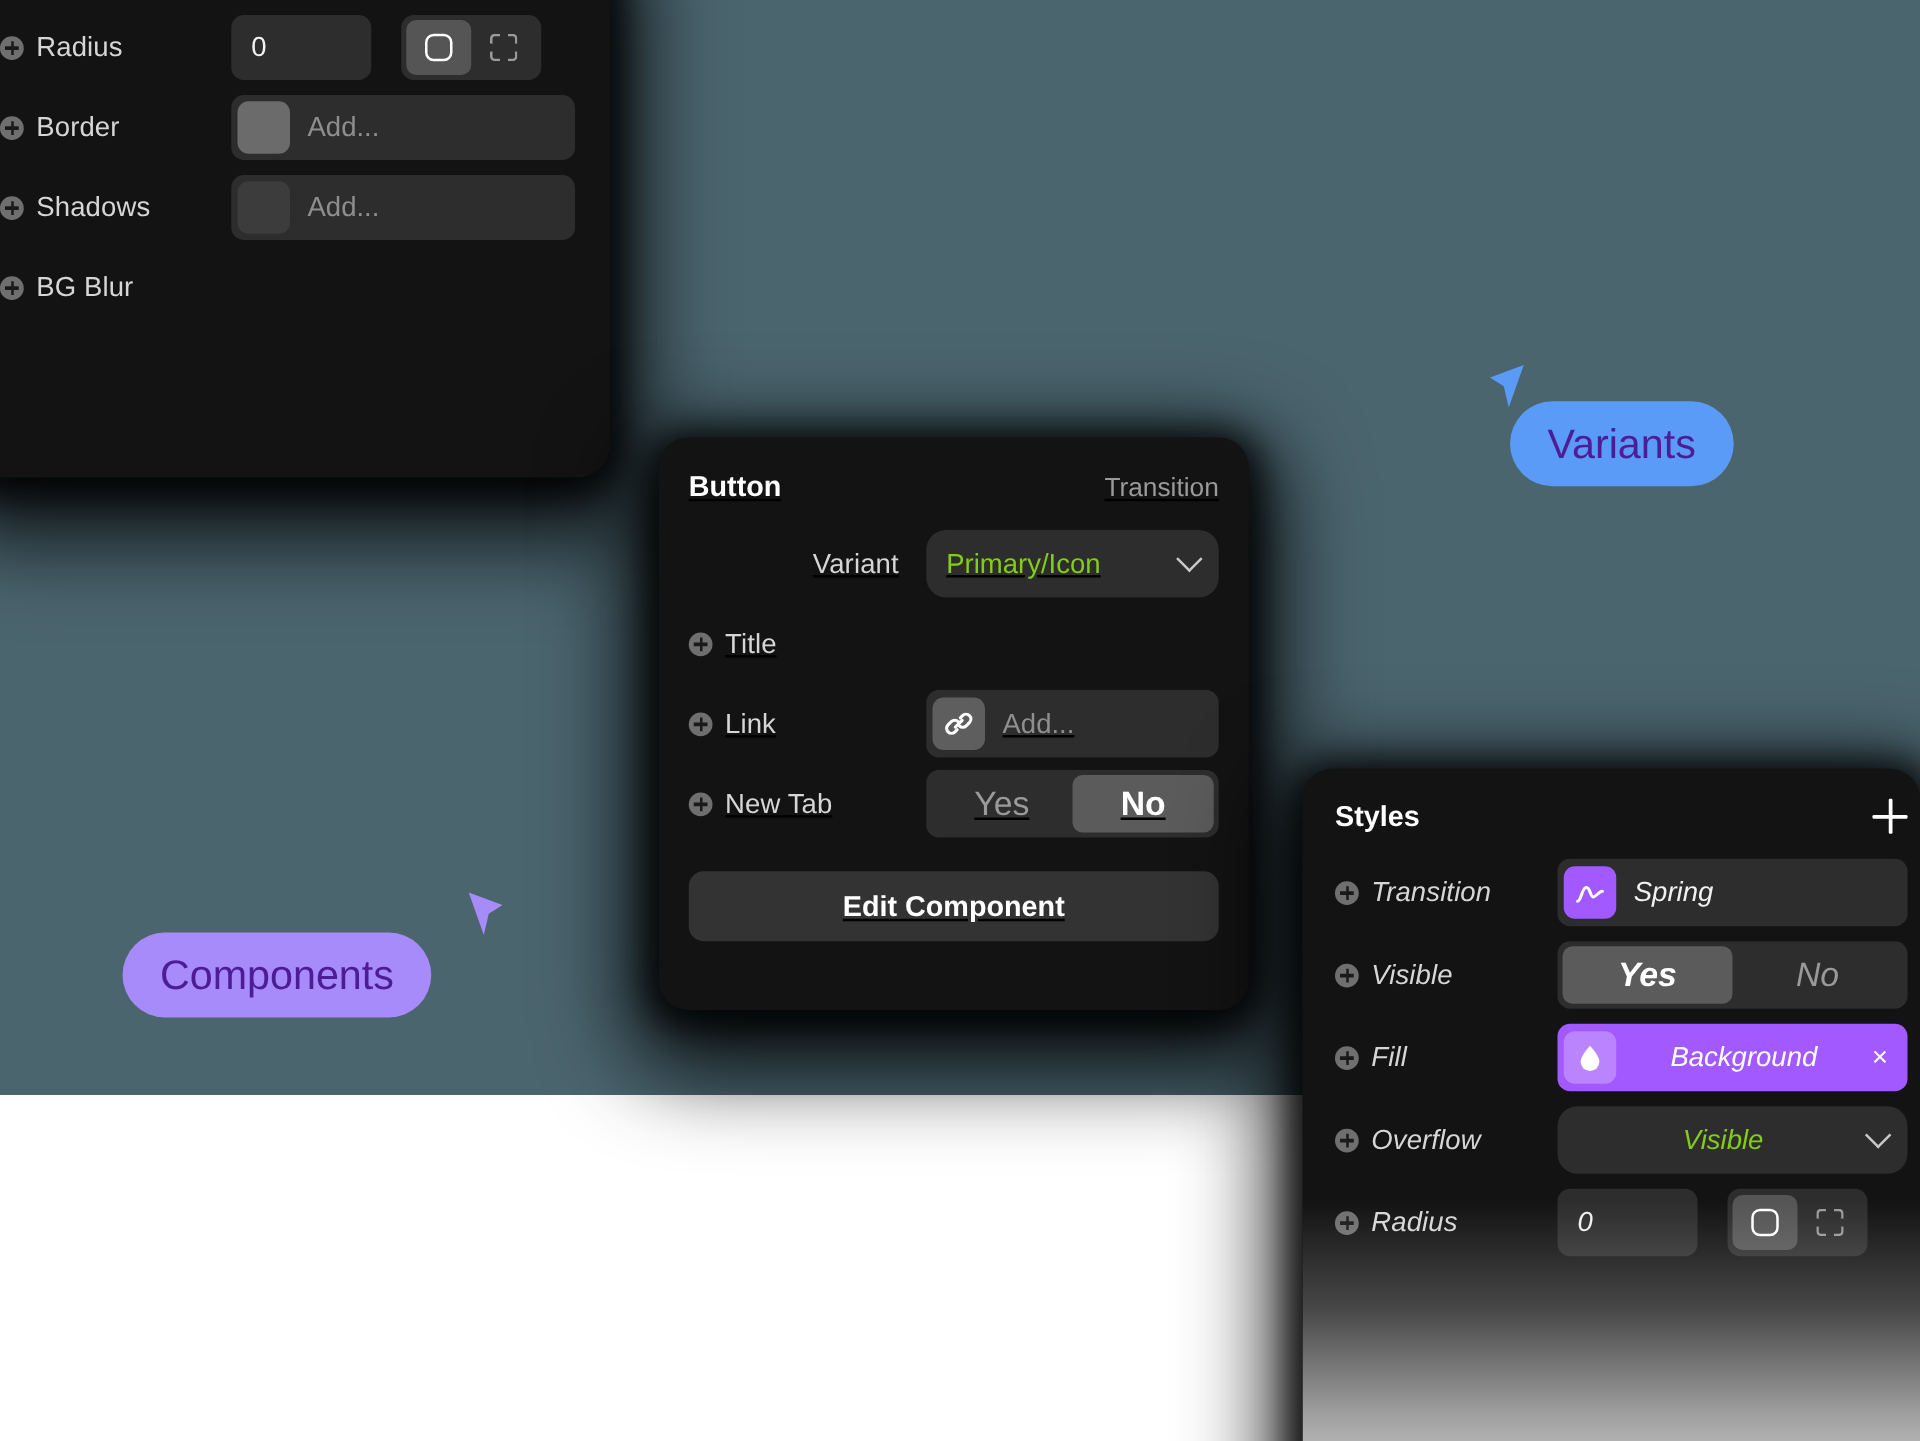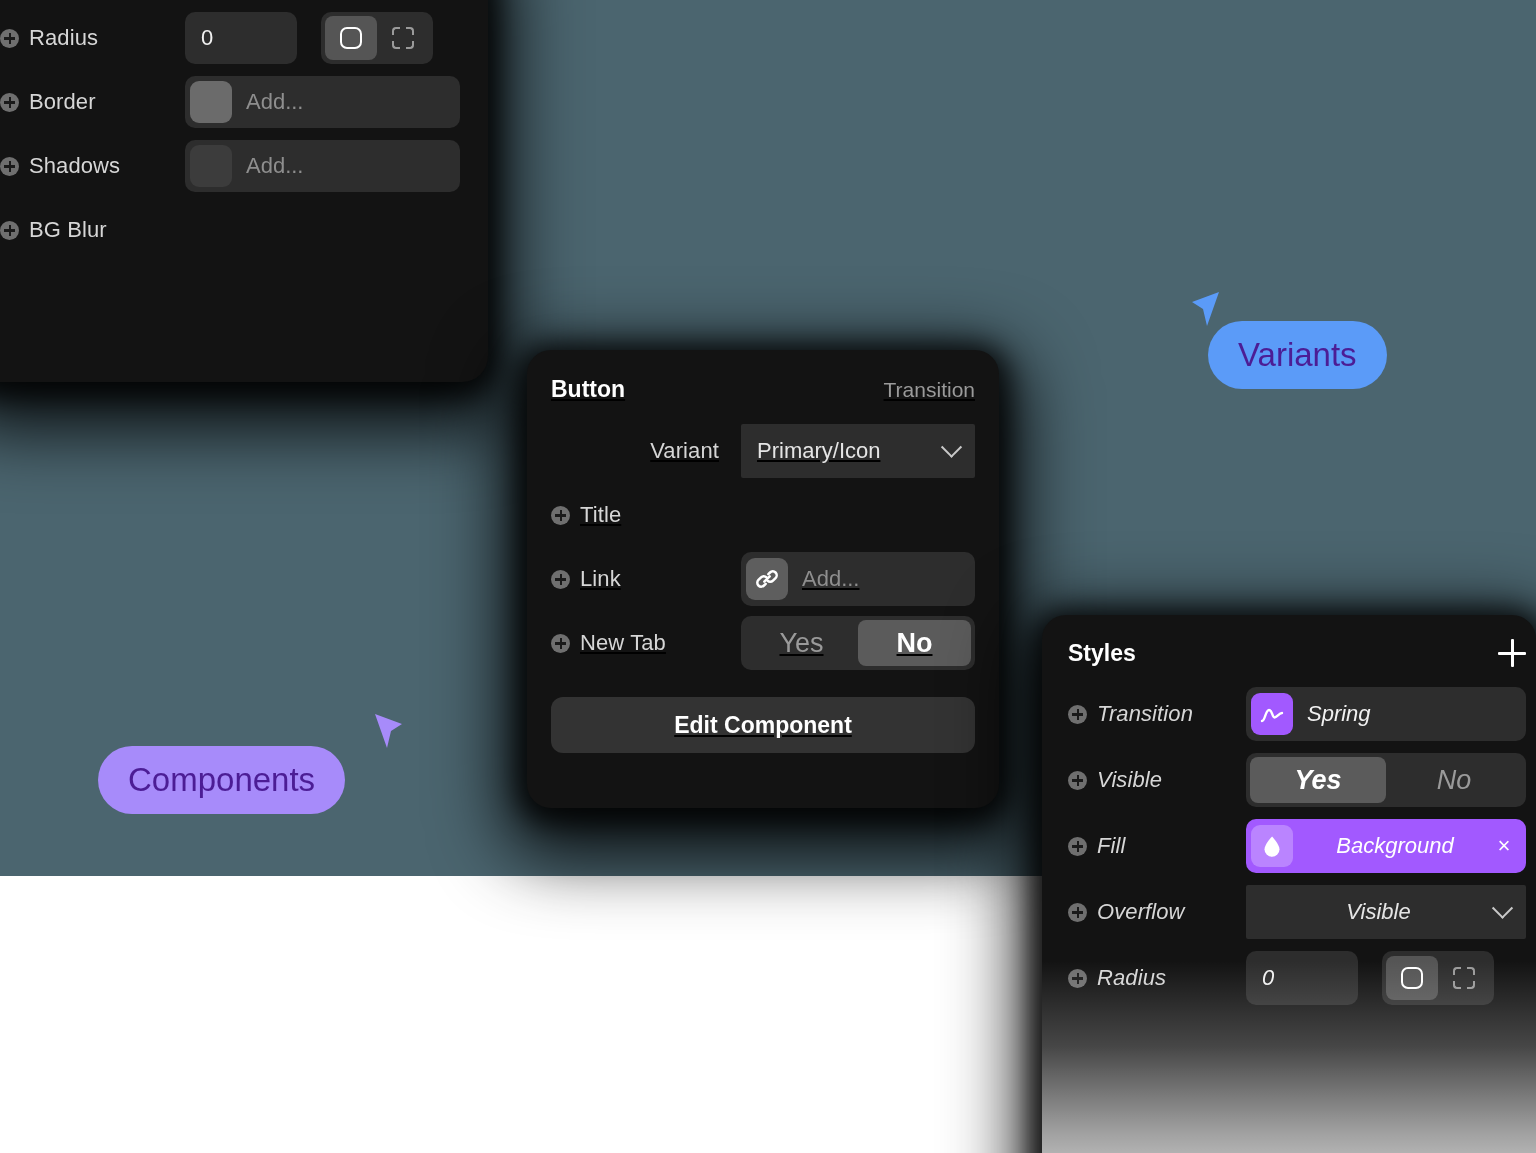--- a/index.html
+++ b/index.html
@@ -155,23 +155,23 @@
     display: flex; align-items: baseline; justify-content: space-between;
     margin-bottom: 22px;
   }
   .ptitle { color: #ffffff; font-size: 23px; font-weight: bold; }
   .ptype  { color: #9a9a9a; font-size: 21px; }
 
   #button-panel .rows { display: flex; flex-direction: column; gap: 12px; }
   #button-panel .lbl { width: 190px; }
 
   .dd {
-    background: #2d2d2d; border-radius: 2px; height: 54px; flex: 1;
+    background: #2d2d2d; border-radius: 16px; height: 54px; flex: 1;
     display: flex; align-items: center; padding: 0 16px;
-    color: #e5e5e5; font-size: 22px;
+    color: #84cc16; font-size: 22px;
   }
   .dd .dd-val { flex: 1; }
   .chev {
     width: 15px; height: 15px; flex: none;
     border-right: 2.6px solid #c9c9c9; border-bottom: 2.6px solid #c9c9c9;
     transform: rotate(45deg) translate(-3px,-3px);
   }
 
   .toggle {
     background: #2d2d2d; border-radius: 10px; height: 54px; flex: 1;

